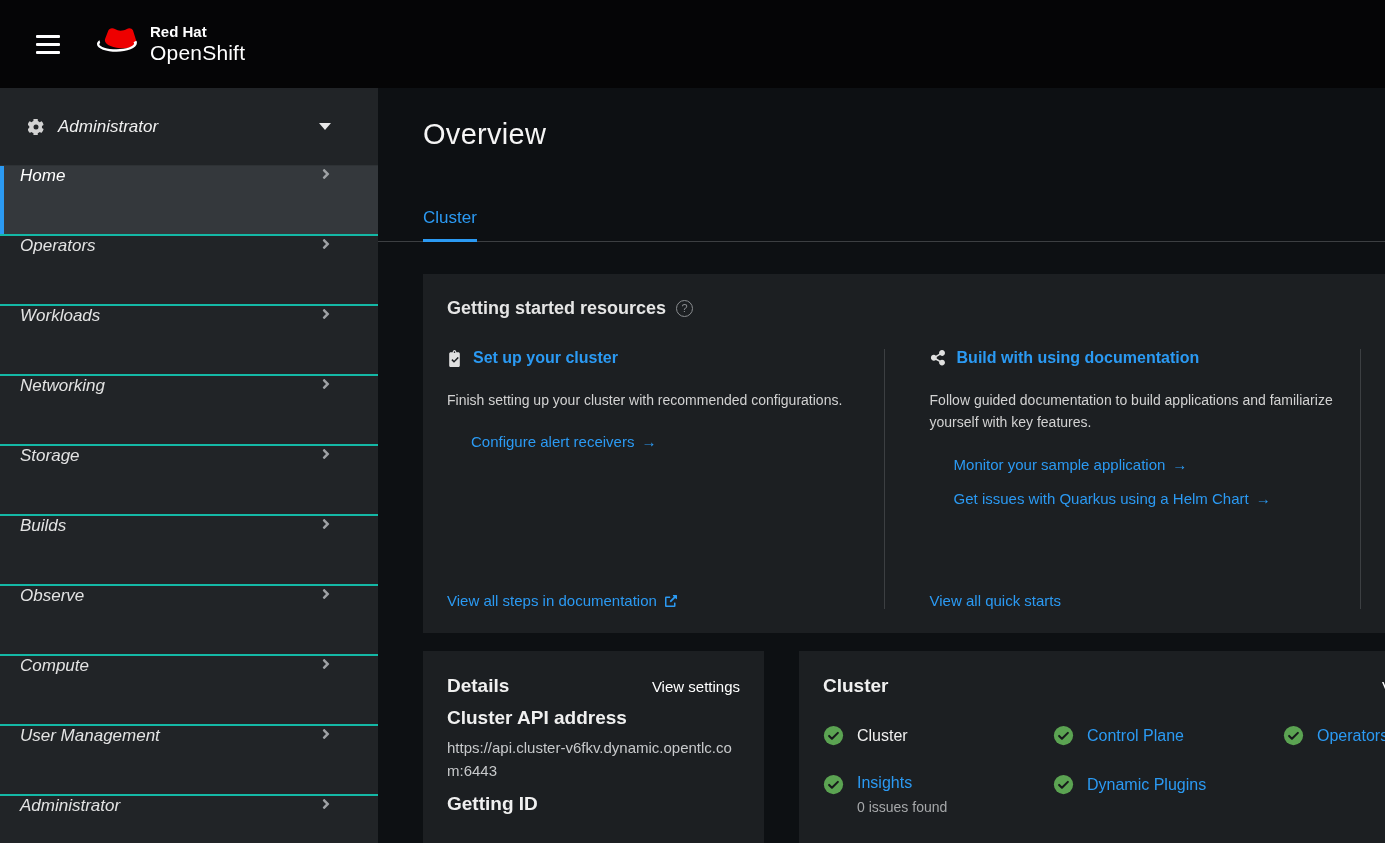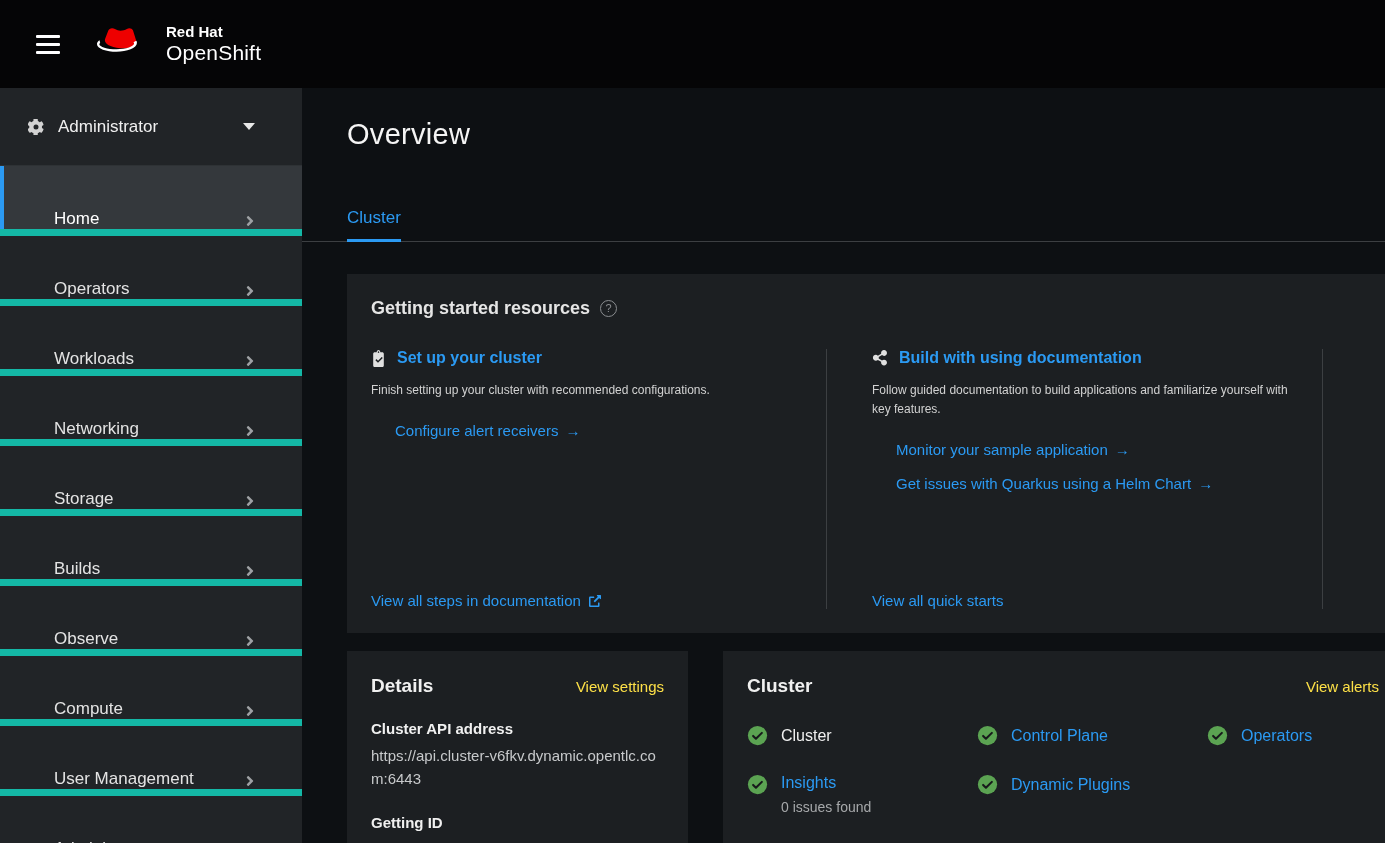--- a/index.html
+++ b/index.html
@@ -19,46 +19,46 @@
   .hamburger {
     width:44px; height:44px; background:transparent; border:none; cursor:pointer;
     display:flex; align-items:center; justify-content:center;
   }
   .hamburger-lines { position:relative; width:24px; height:3px; background:#ffffff; border-radius:1px; display:block; }
   .hamburger-lines::before, .hamburger-lines::after {
     content:""; position:absolute; left:0; width:24px; height:3px; background:#ffffff; border-radius:1px;
   }
   .hamburger-lines::before { top:-8px; }
   .hamburger-lines::after { top:8px; }
-  .brand { display:flex; align-items:center; gap:28px; cursor:pointer; }
+  .brand { display:flex; align-items:center; gap:12px; cursor:pointer; }
   .brand-text { display:flex; flex-direction:column; line-height:1.15; }
   .brand-top { color:#ffffff; font-weight:700; font-size:15px; }
   .brand-bottom { color:#ffffff; font-weight:400; font-size:21px; letter-spacing:.2px; }
 
   
   .layout { display:flex; height:755px; }
 
   
-  .sidebar { width:302px; flex:none; background:#212427; overflow:hidden; }
+  .sidebar { width:378px; flex:none; background:#212427; overflow:hidden;font-style:italic; }
   .perspective {
     height:78px; display:flex; align-items:center; gap:14px;
     padding:0 47px 0 28px; border-bottom:1px solid #2e3235;
     color:#f0f0f0; font-size:17px; cursor:pointer;
   }
   .perspective .gear { color:#d2d2d2; display:flex; }
   .caret-down {
     margin-left:auto; width:0; height:0;
     border-left:6px solid transparent; border-right:6px solid transparent;
     border-top:7px solid #e8e8e8;
   }
   .nav-list { list-style:none; }
   .nav-item {
-    height:70px; display:flex; align-items:flex-end;
-    padding:0 47px 0 54px; font-size:17px; color:#e3e3e3;
-    border-bottom:7px solid #14b8a6; cursor:pointer; position:relative;
+    height:70px; display:flex; align-items:flex-start;
+    padding:0 47px 0 20px; font-size:17px; color:#e3e3e3;
+    border-bottom:2px solid #14b8a6; cursor:pointer; position:relative;
   }
   .nav-item .chev { margin-left:auto; color:#9ea1a4; display:flex; }
   .nav-item.active { background:#34383c; color:#ffffff; }
   .nav-item.active::before {
     content:""; position:absolute; left:0; top:0; bottom:0; width:4px; background:#2b9af3;
   }
 
   
   .content { flex:1; overflow:hidden; background:#0d1013; display:flex; flex-direction:column; }
   .page-title { font:400 29px/36px "Liberation Sans", sans-serif; color:#f5f5f5; margin:28px 0 56px 45px; letter-spacing:.3px; }
@@ -79,35 +79,35 @@
     font-size:11px; color:#8a8d90; cursor:pointer; line-height:1;
   }
   .gs-columns { display:flex; align-items:stretch; margin-top:30px; min-height:260px; }
   .gs-col { display:flex; flex-direction:column; }
   .gs-col.setup { width:425px; margin-right:30px; }
   .gs-divider { width:1px; background:#3c3f42; flex:none; }
   .gs-col.build { width:495px; padding-left:45px; }
   .gs-col-title { display:flex; align-items:center; gap:11px; font-size:16px; }
   .gs-col-title .col-icon { color:#e0e0e0; display:flex; flex:none; }
   .gs-col-title a { color:#2b9af3; font-weight:700; cursor:pointer; }
-  .gs-desc { margin:14px 0 22px; font-size:12px; line-height:1.6; color:#d2d2d2; max-width:420px; }
+  .gs-desc { margin:22px 0 22px; font-size:14px; line-height:1.6; color:#d2d2d2; max-width:420px; }
   .gs-links { display:flex; flex-direction:column; gap:17px; padding-left:24px; }
   .gs-link { color:#2b9af3; font-size:15px; cursor:pointer; }
   .arrow { margin-left:7px; }
   .gs-footer { margin-top:auto; color:#2b9af3; font-size:15px; cursor:pointer; display:flex; align-items:center; gap:8px; }
   .ext-icon { color:#2b9af3; display:flex; }
 
   
   .cards-row { display:flex; gap:35px; margin-top:18px; }
   .details-card { width:341px; flex:none; padding:24px; height:240px; }
   .status-card { width:680px; flex:none; padding:24px; height:240px; }
   .card-head { display:flex; justify-content:space-between; align-items:baseline; }
   .card-title { font-size:19px; font-weight:700; color:#f0f0f0; }
-  .card-action { font-size:15px; color:#fde047; cursor:pointer; white-space:nowrap;text-align:center; }
-  .field-label { margin-top:23px; font-size:15px; font-weight:700; color:#f0f0f0; }
+  .card-action { font-size:15px; color:#ffffff; cursor:pointer; white-space:nowrap;text-align:center; }
+  .field-label { margin-top:10px; font-size:19px; font-weight:700; color:#f0f0f0; }
   .field-value { margin-top:7px; font-size:15px; line-height:1.55; color:#c7c9cb; word-break:break-all; }
 
   .status-grid { display:grid; grid-template-columns:230px 230px 1fr; row-gap:28px; margin-top:28px; }
   .status-item { display:flex; align-items:flex-start; gap:13px; }
   .status-item .check { flex:none; display:flex; }
   .status-label { font-size:16px; color:#f0f0f0; padding-top:2px; }
   .status-label.link { color:#2b9af3; cursor:pointer; }
   .status-sub { font-size:14px; color:#a6a8aa; margin-top:7px; }
 </style>
 </head>

